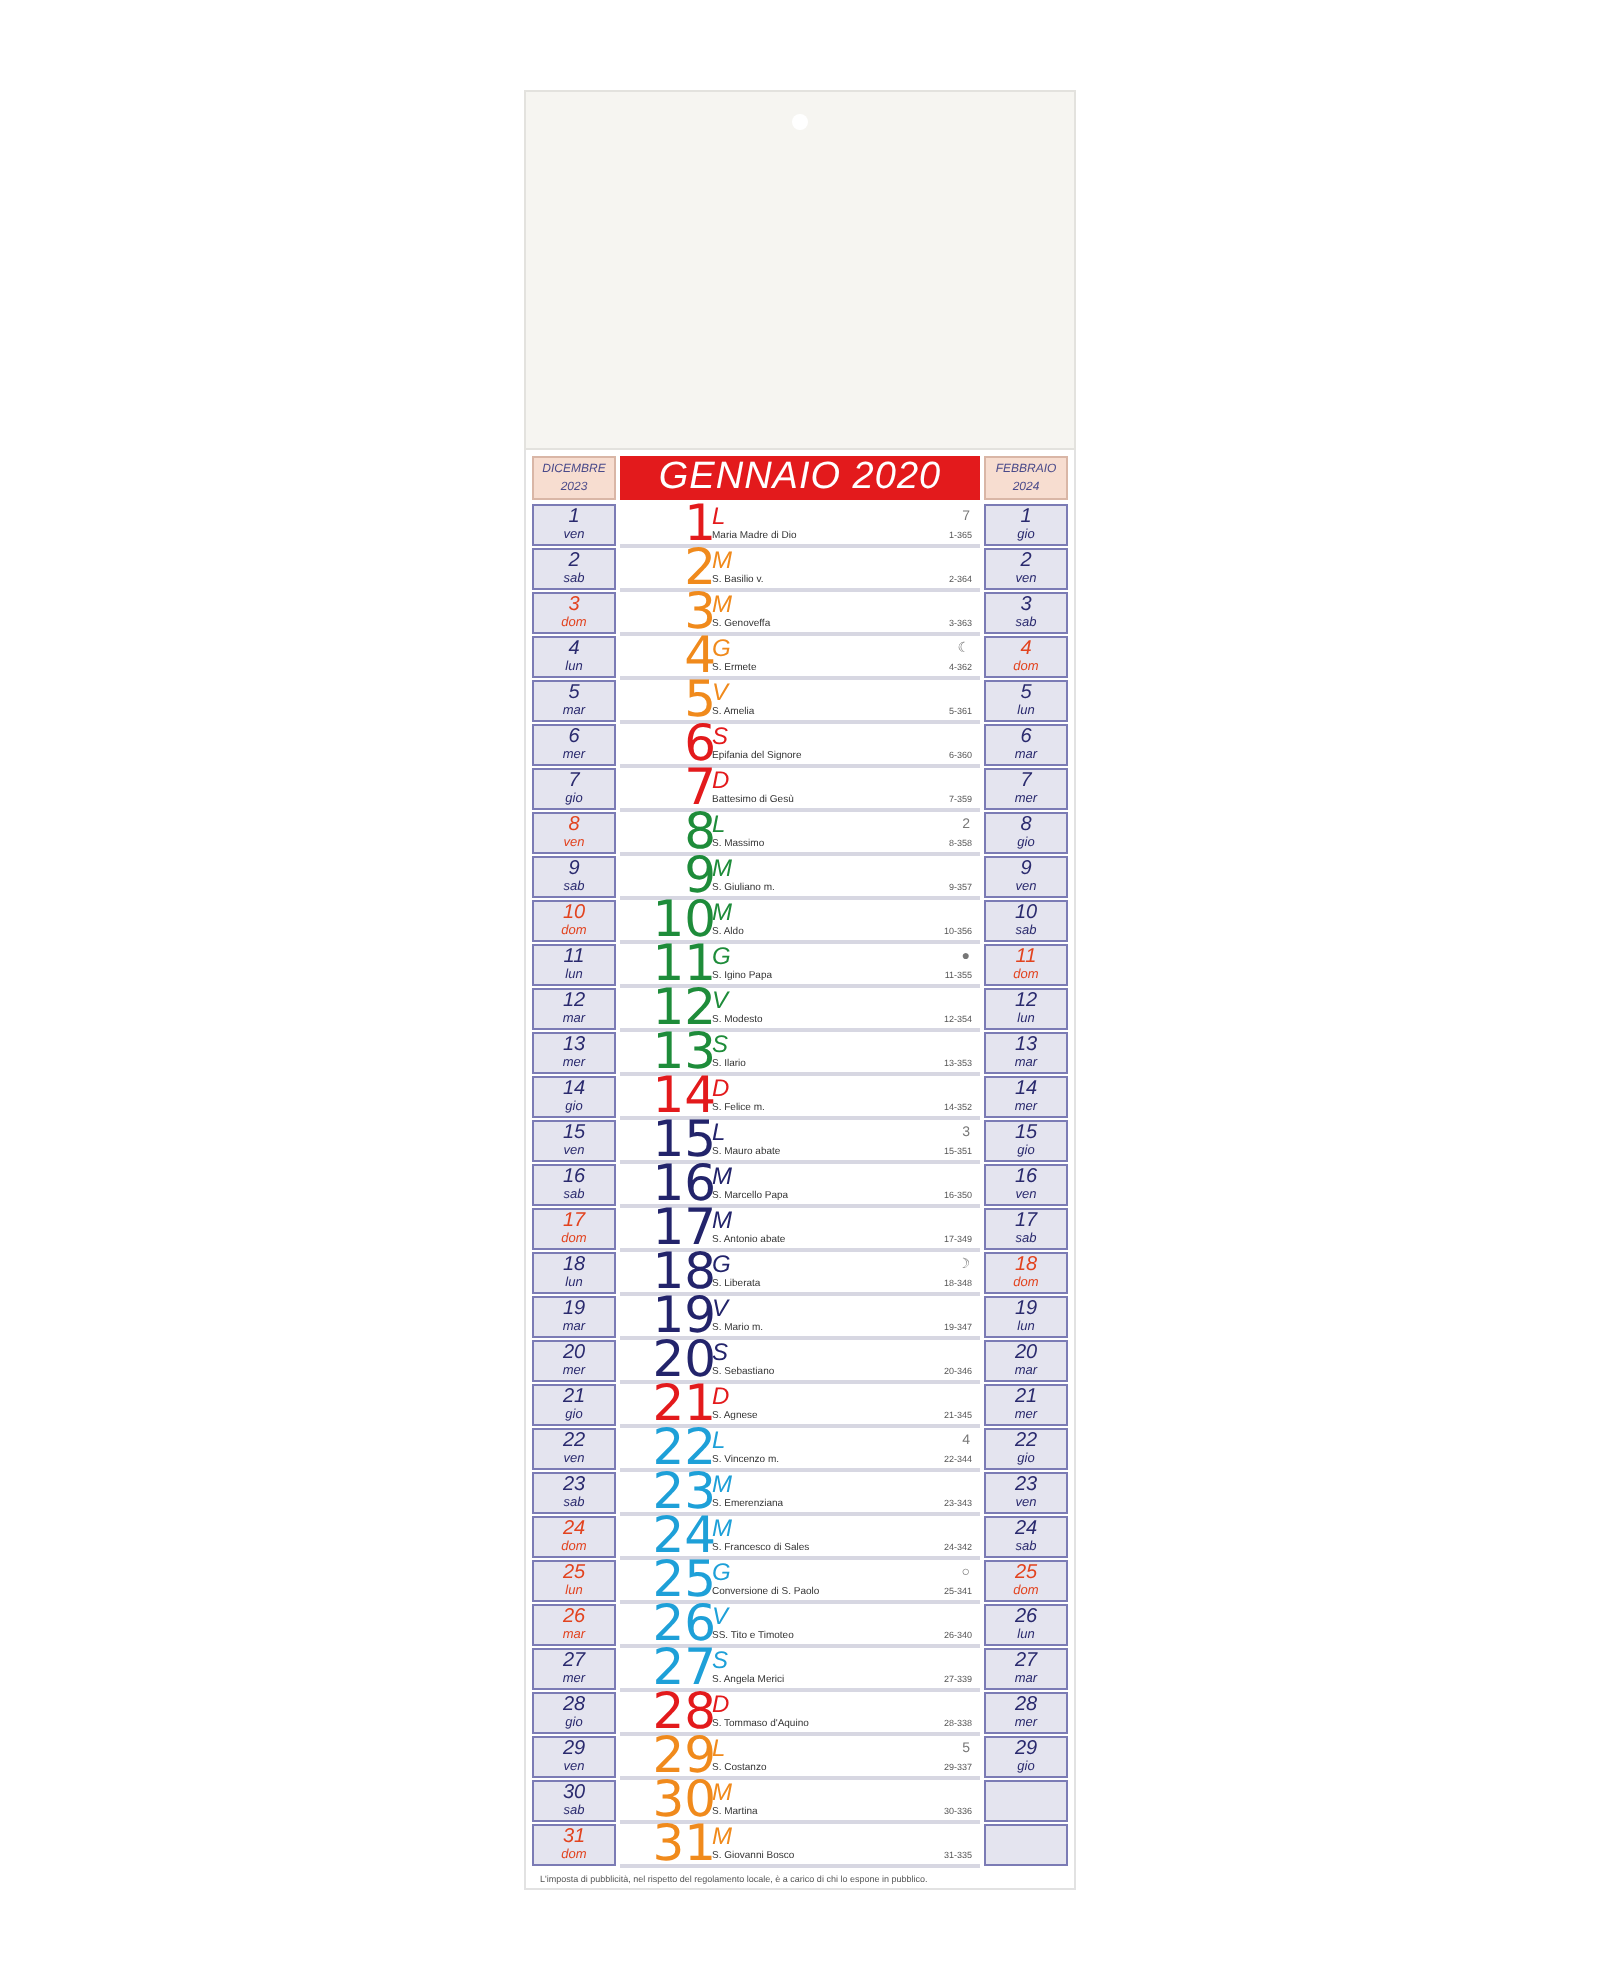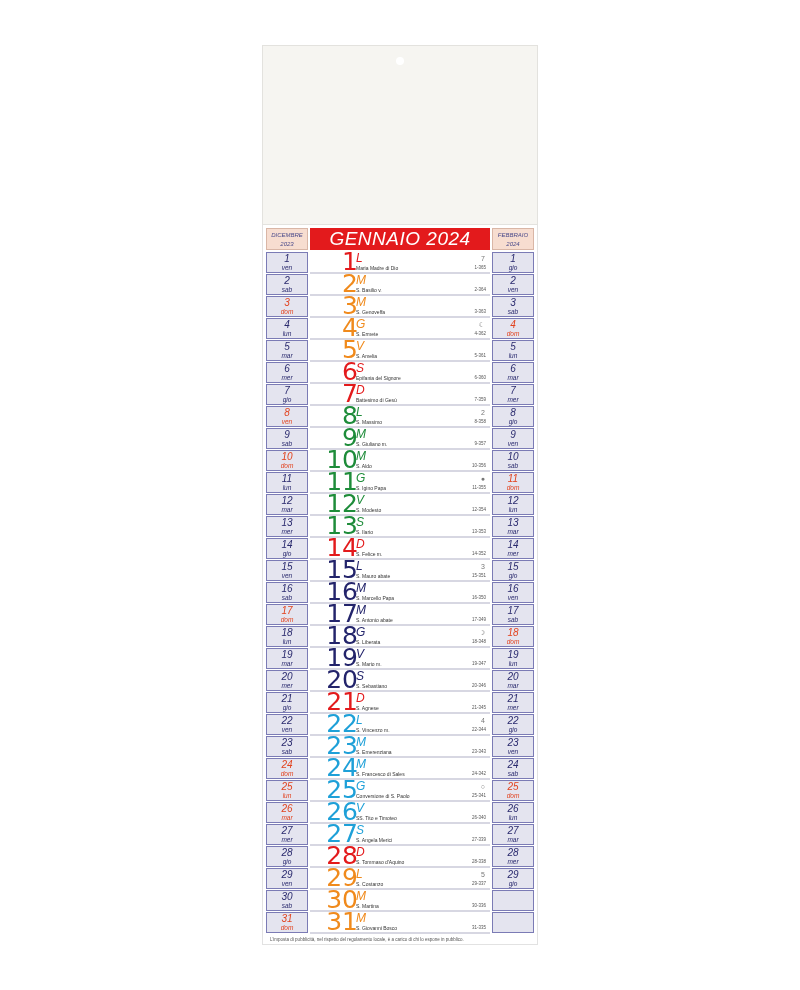--- a/index.html
+++ b/index.html
@@ -34,21 +34,21 @@
 
 <div class="sheet"></div>
 <div class="blank-top"></div>
 <div class="hole"></div>
 
 <div class="header-row">
   <div class="side-month left">
     <div>DICEMBRE</div>
     <div>2023</div>
   </div>
-  <div class="month-title">GENNAIO 2024</div>
+  <div class="month-title">GENNAIO 2020</div>
   <div class="side-month right">
     <div>FEBBRAIO</div>
     <div>2024</div>
   </div>
 </div>
 
 <div class="rows" id="rows">
     <div class="row">
       <div class="side-cell left">
         <span class="d">1</span>

